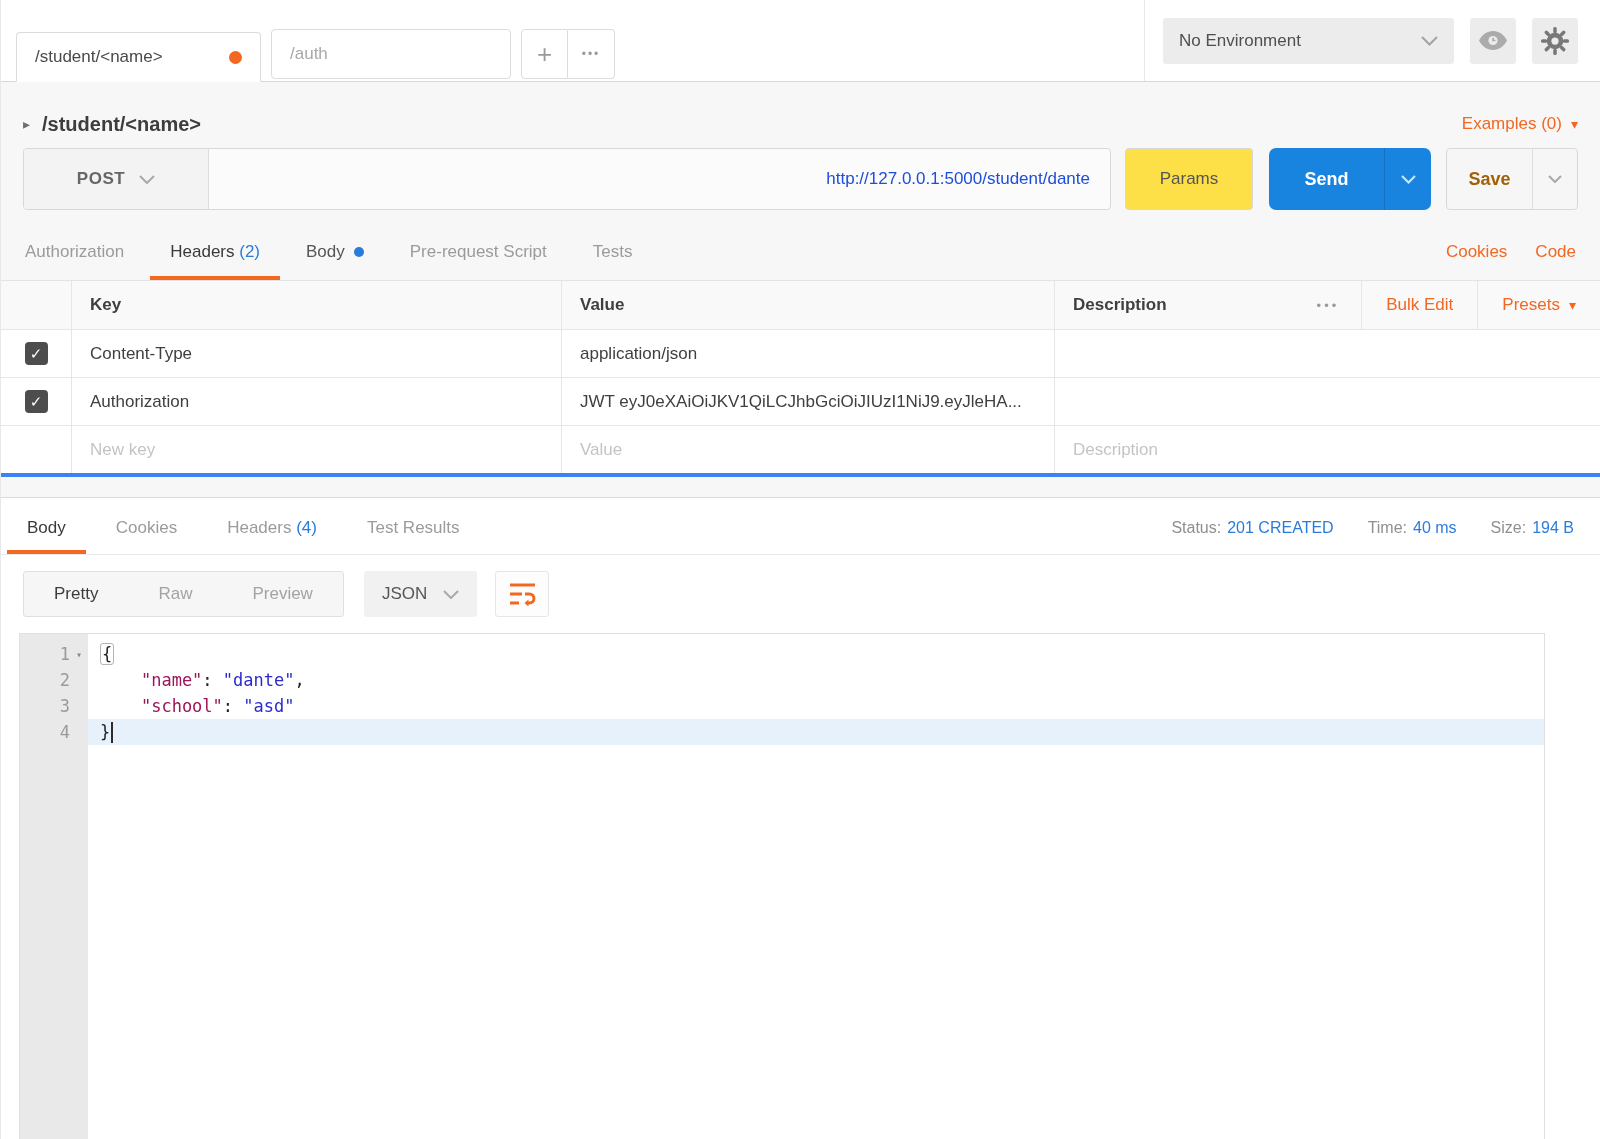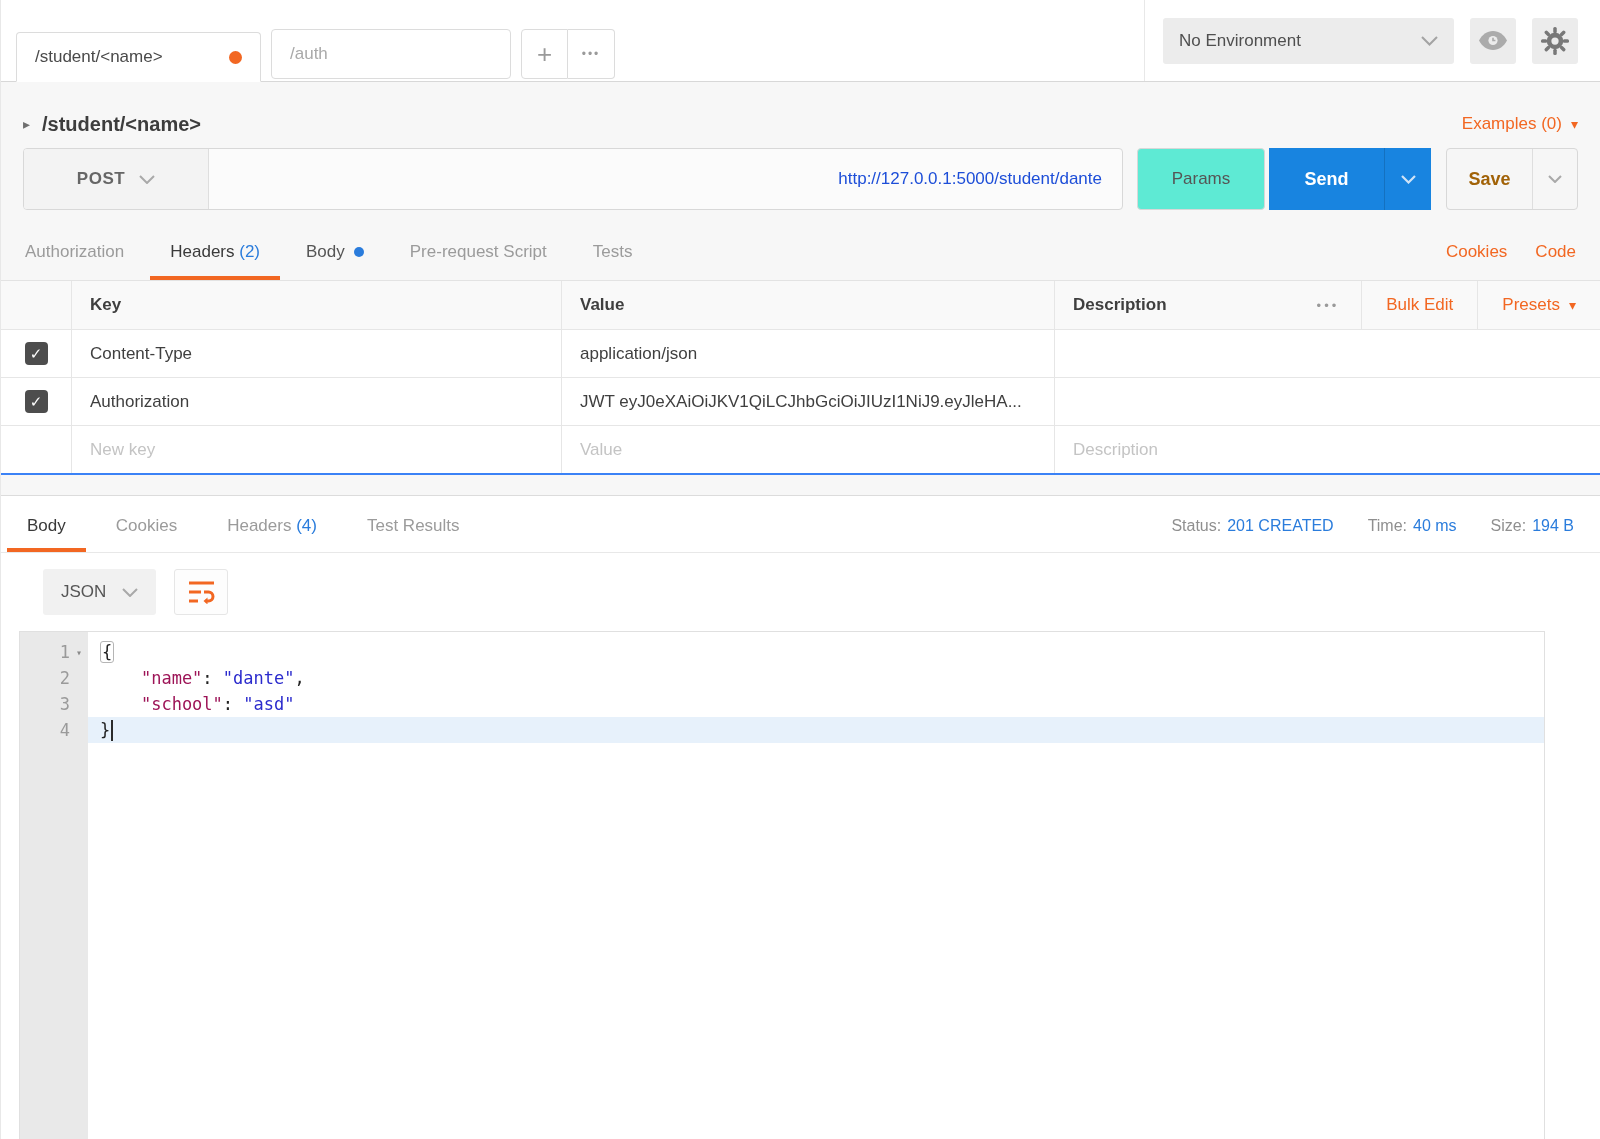--- a/index.html
+++ b/index.html
@@ -29,22 +29,22 @@
   .title-row { display:flex; align-items:center; padding:24px 22px 6px 22px; height:66px; }
   .caret-right { color:#6f6f6f; font-size:14px; margin-right:12px; cursor:pointer; }
   .req-title { font-size:20px; font-weight:bold; color:#3d3d3d; }
   .examples { margin-left:auto; color:#f26722; font-size:17px; display:flex; align-items:center; gap:9px; cursor:pointer; }
   .caret-orange { font-size:14px; color:#f26722; }
 
   .url-row { display:flex; align-items:stretch; height:62px; margin:0 22px; }
   .req-group { flex:1; display:flex; border:1px solid #d8d8d8; border-radius:4px; background:#fbfbfb; overflow:hidden; }
   .method { width:185px; background:#f3f3f3; border-right:1px solid #dedede; display:flex; align-items:center; justify-content:center; gap:14px; color:#666; font-weight:bold; font-size:17px; letter-spacing:.5px; cursor:pointer; }
   .url-field { flex:1; display:flex; align-items:center; padding:0 20px; font-size:17px; color:#1d4ed8;justify-content:flex-end; }
-  .params-btn { width:128px; margin-left:14px; border:1px solid #d8d8d8; border-radius:4px; background:#5eead4; display:flex; align-items:center; justify-content:center; font-size:17px; color:#555; cursor:pointer; }
-  .send-split { margin-left:4px; display:flex; border-radius:0; overflow:hidden; cursor:pointer; }
+  .params-btn { width:128px; margin-left:14px; border:1px solid #d8d8d8; border-radius:4px; background:#fde047; display:flex; align-items:center; justify-content:center; font-size:17px; color:#555; cursor:pointer; }
+  .send-split { margin-left:16px; display:flex; border-radius:7px; overflow:hidden; cursor:pointer; }
   .send-main { width:115px; background:#1884e0; color:#fff; font-weight:bold; font-size:18px; display:flex; align-items:center; justify-content:center; }
   .send-caret { width:47px; background:#1884e0; border-left:1px solid rgba(0,0,0,.14); display:flex; align-items:center; justify-content:center; }
   .save-split { margin-left:15px; display:flex; border:1px solid #d8d8d8; border-radius:4px; overflow:hidden; background:#f6f6f6; cursor:pointer; }
   .save-main { width:85px; color:#a16207; font-weight:bold; font-size:18px; display:flex; align-items:center; justify-content:center; }
   .save-caret { width:45px; border-left:1px solid #dedede; display:flex; align-items:center; justify-content:center; }
 
   .req-tabs { display:flex; align-items:flex-end; padding:0 24px; height:70px; }
   .rtab { margin-right:46px; padding-bottom:18px; font-size:17px; color:#9b9b9b; position:relative; cursor:pointer; white-space:nowrap; }
   .rtab.active { color:#3a3a3a; }
   .rtab.active::after { content:""; position:absolute; left:-20px; right:-20px; bottom:0; height:4px; background:#f26722; }
@@ -52,21 +52,21 @@
   .count-blue { color:#2a7cdc; }
   .body-dot { width:10px; height:10px; border-radius:50%; background:#2a7cdc; display:inline-block; margin-left:9px; }
   .right-links { margin-left:auto; display:flex; gap:28px; padding-bottom:18px; }
   .olink { color:#f26722; font-size:17px; cursor:pointer; }
 
   
   .tbl { border-top:1px solid #e3e3e3; }
   .trow { display:grid; grid-template-columns:70px 490px 493px 1fr; height:48px; align-items:stretch; }
   .trow.hdr { background:#f9f9f9; font-weight:bold; font-size:15px; color:#5a5a5a; }
   .trow.body-row { background:#fff; border-top:1px solid #e6e6e6; }
-  .tbl { border-bottom:2px solid #3b82f6; }
+  .tbl { border-bottom:4px solid #3b82f6; }
   .cell { display:flex; align-items:center; padding:0 18px; border-left:1px solid #e6e6e6; font-size:17px; color:#3f3f3f; overflow:hidden; white-space:nowrap; }
   .cell.first { border-left:none; justify-content:center; padding:0; }
   .cell.desc { padding-right:0; }
   .checkbox { width:23px; height:23px; background:#4d4d4d; border-radius:4px; color:#fff; display:flex; align-items:center; justify-content:center; font-size:15px; cursor:pointer; }
   .ph { color:#c4c4c4; }
   .hdr-controls { margin-left:auto; display:flex; align-items:stretch; height:100%; font-weight:normal; }
   .hdr-controls > div { display:flex; align-items:center; }
   .hc-dots { color:#9a9a9a; letter-spacing:3px; font-size:13px; padding:0 22px; cursor:pointer; }
   .hc-link { color:#f26722; font-size:17px; padding:0 24px; border-left:1px solid #e6e6e6; cursor:pointer; gap:9px; }
 
@@ -298,20 +298,25 @@
         <span>Test Results</span>
       </div>
       <div class="status-bar">
         <span class="stat"><span class="slabel">Status:</span><span class="sval">201 CREATED</span></span>
         <span class="stat"><span class="slabel">Time:</span><span class="sval">40 ms</span></span>
         <span class="stat"><span class="slabel">Size:</span><span class="sval">194 B</span></span>
       </div>
     </div>
 
     <div class="resp-toolbar">
+      <div class="seg-group">
+        <div class="seg active">Pretty</div>
+        <div class="seg">Raw</div>
+        <div class="seg">Preview</div>
+      </div>
       <div class="fmt-select">
         <span>JSON</span>
         <svg width="16" height="9" viewBox="0 0 16 9" fill="none" stroke="#a9a9a9" stroke-width="2">
             <path d="M1 1l7 7 7-7"></path>
           </svg>
       </div>
       <div class="wrap-btn">
         <svg width="27" height="24" viewBox="0 0 27 24" fill="none" stroke="#f26722" stroke-width="3">
           <path d="M1 3h25"></path>
           <path d="M1 12h12"></path>

